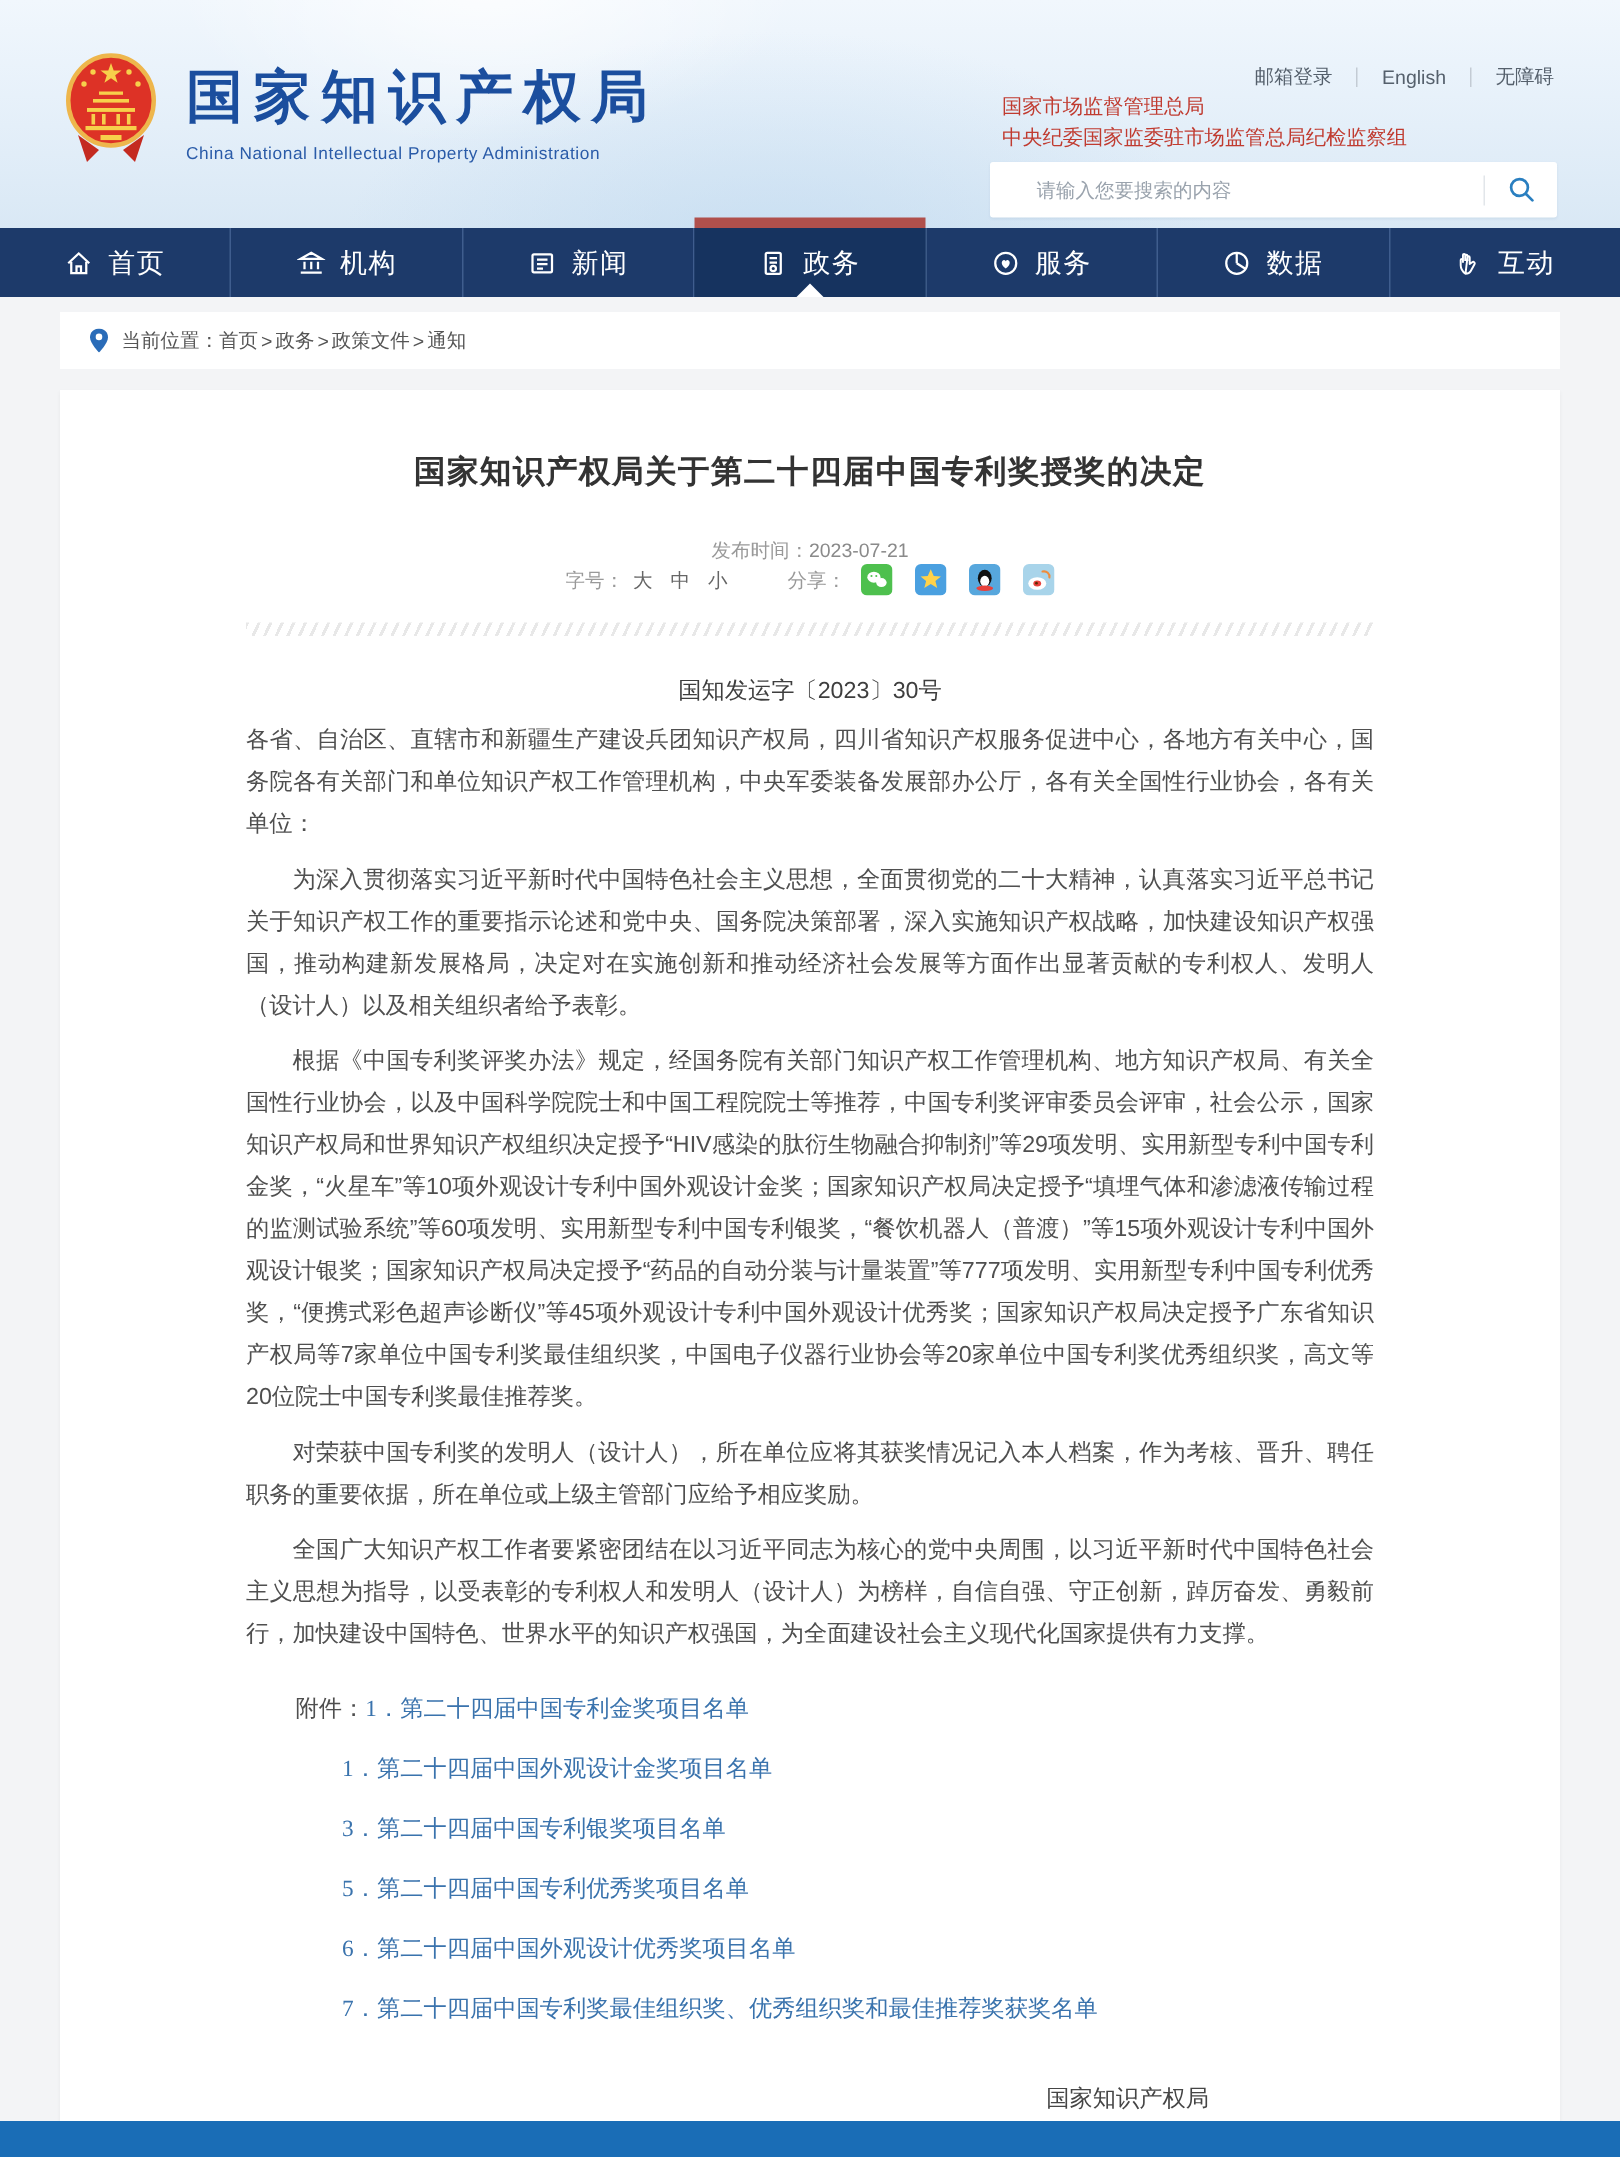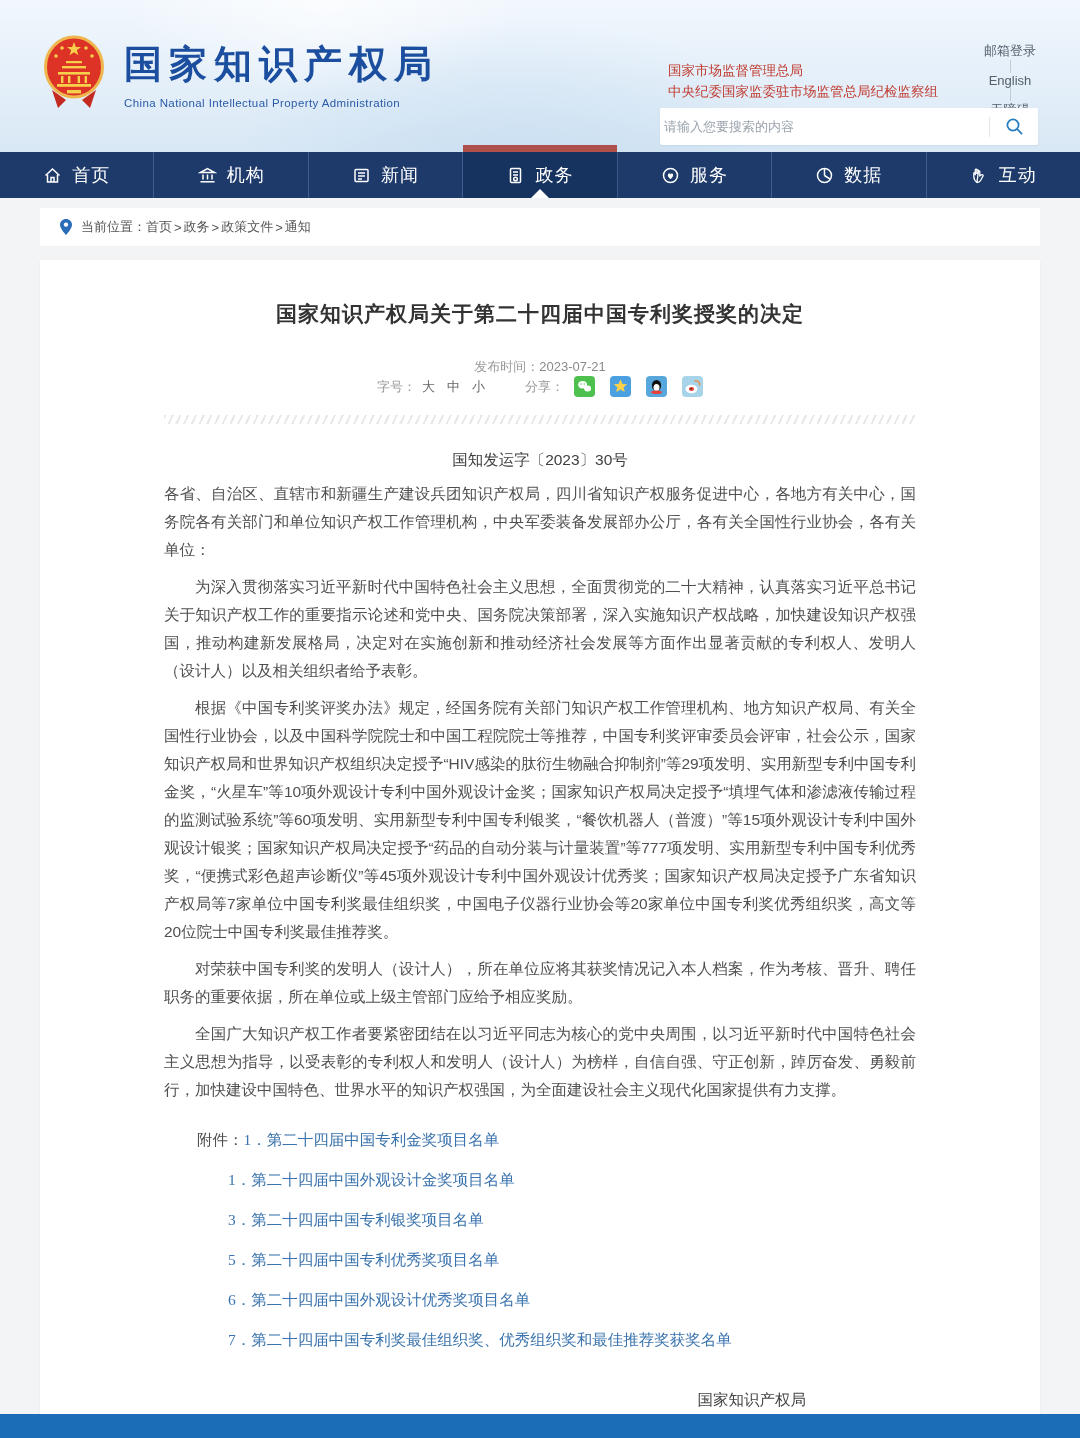--- a/index.html
+++ b/index.html
@@ -15,29 +15,29 @@
     background:
       radial-gradient(420px 220px at 48% 115%, rgba(186,214,238,.55), rgba(186,214,238,0) 70%),
       radial-gradient(300px 160px at 30% -10%, rgba(255,255,255,.8), rgba(255,255,255,0) 70%),
       linear-gradient(180deg,#f1f7fd 0%, #e4eff9 55%, #d9e8f5 100%);
   }
   .logo-row { position:absolute; left:42px; top:34px; display:flex; align-items:center; }
   .emblem { width:64px; height:80px; flex:0 0 auto; }
   .logo-text { margin-left:18px; }
   .logo-title { font-size:38px; font-weight:bold; color:#1b4e9e; letter-spacing:7px; white-space:nowrap; }
   .logo-sub { font-size:11.5px; font-weight:normal; color:#2a5ba8; margin-top:7px; letter-spacing:.4px; white-space:nowrap; }
-  .utility { position:absolute; top:42px; right:44px; display:flex; align-items:center; font-size:13px; color:#55606c;flex-direction:column; }
+  .utility { position:absolute; top:42px; right:44px; display:flex; align-items:center; font-size:13px; color:#55606c; }
   .utility .u-link { cursor:pointer; }
   .utility .sep { width:1px; height:13px; background:#c3cbd4; margin:0 16px; }
   .org-lines { position:absolute; left:668px; top:60px; color:#c03b30; font-size:13.5px; line-height:21px; }
   .search-bar { position:absolute; left:660px; top:108px; width:378px; height:37px;
     background:#ffffff; display:flex; align-items:center; border-radius:2px;
     box-shadow:0 1px 2px rgba(40,80,120,.08); }
   .search-input { flex:1; border:none; outline:none; background:transparent;
-    padding:0 4px; font-size:13px; color:#14532d; font-family:inherit; }
+    padding:0 31px; font-size:13px; color:#14532d; font-family:inherit; }
   .search-input::placeholder { color:#9aa3ad; }
   .search-divider { width:1px; height:20px; background:#e2e6ea; }
   .search-btn { width:48px; height:100%; display:flex; align-items:center; justify-content:center; cursor:pointer; background:none; border:none; }
   
   .navbar { height:46px; background:#1d3a6a; display:flex; position:relative; }
   .nav-item { flex:1; display:flex; align-items:center; justify-content:center; gap:10px;
     color:#fff; font-size:18px; letter-spacing:1px; position:relative; cursor:pointer;
     border-right:1px solid rgba(130,160,210,.35); }
   .nav-item:last-child { border-right:none; }
   .nav-item.active { background:#16335f; }

